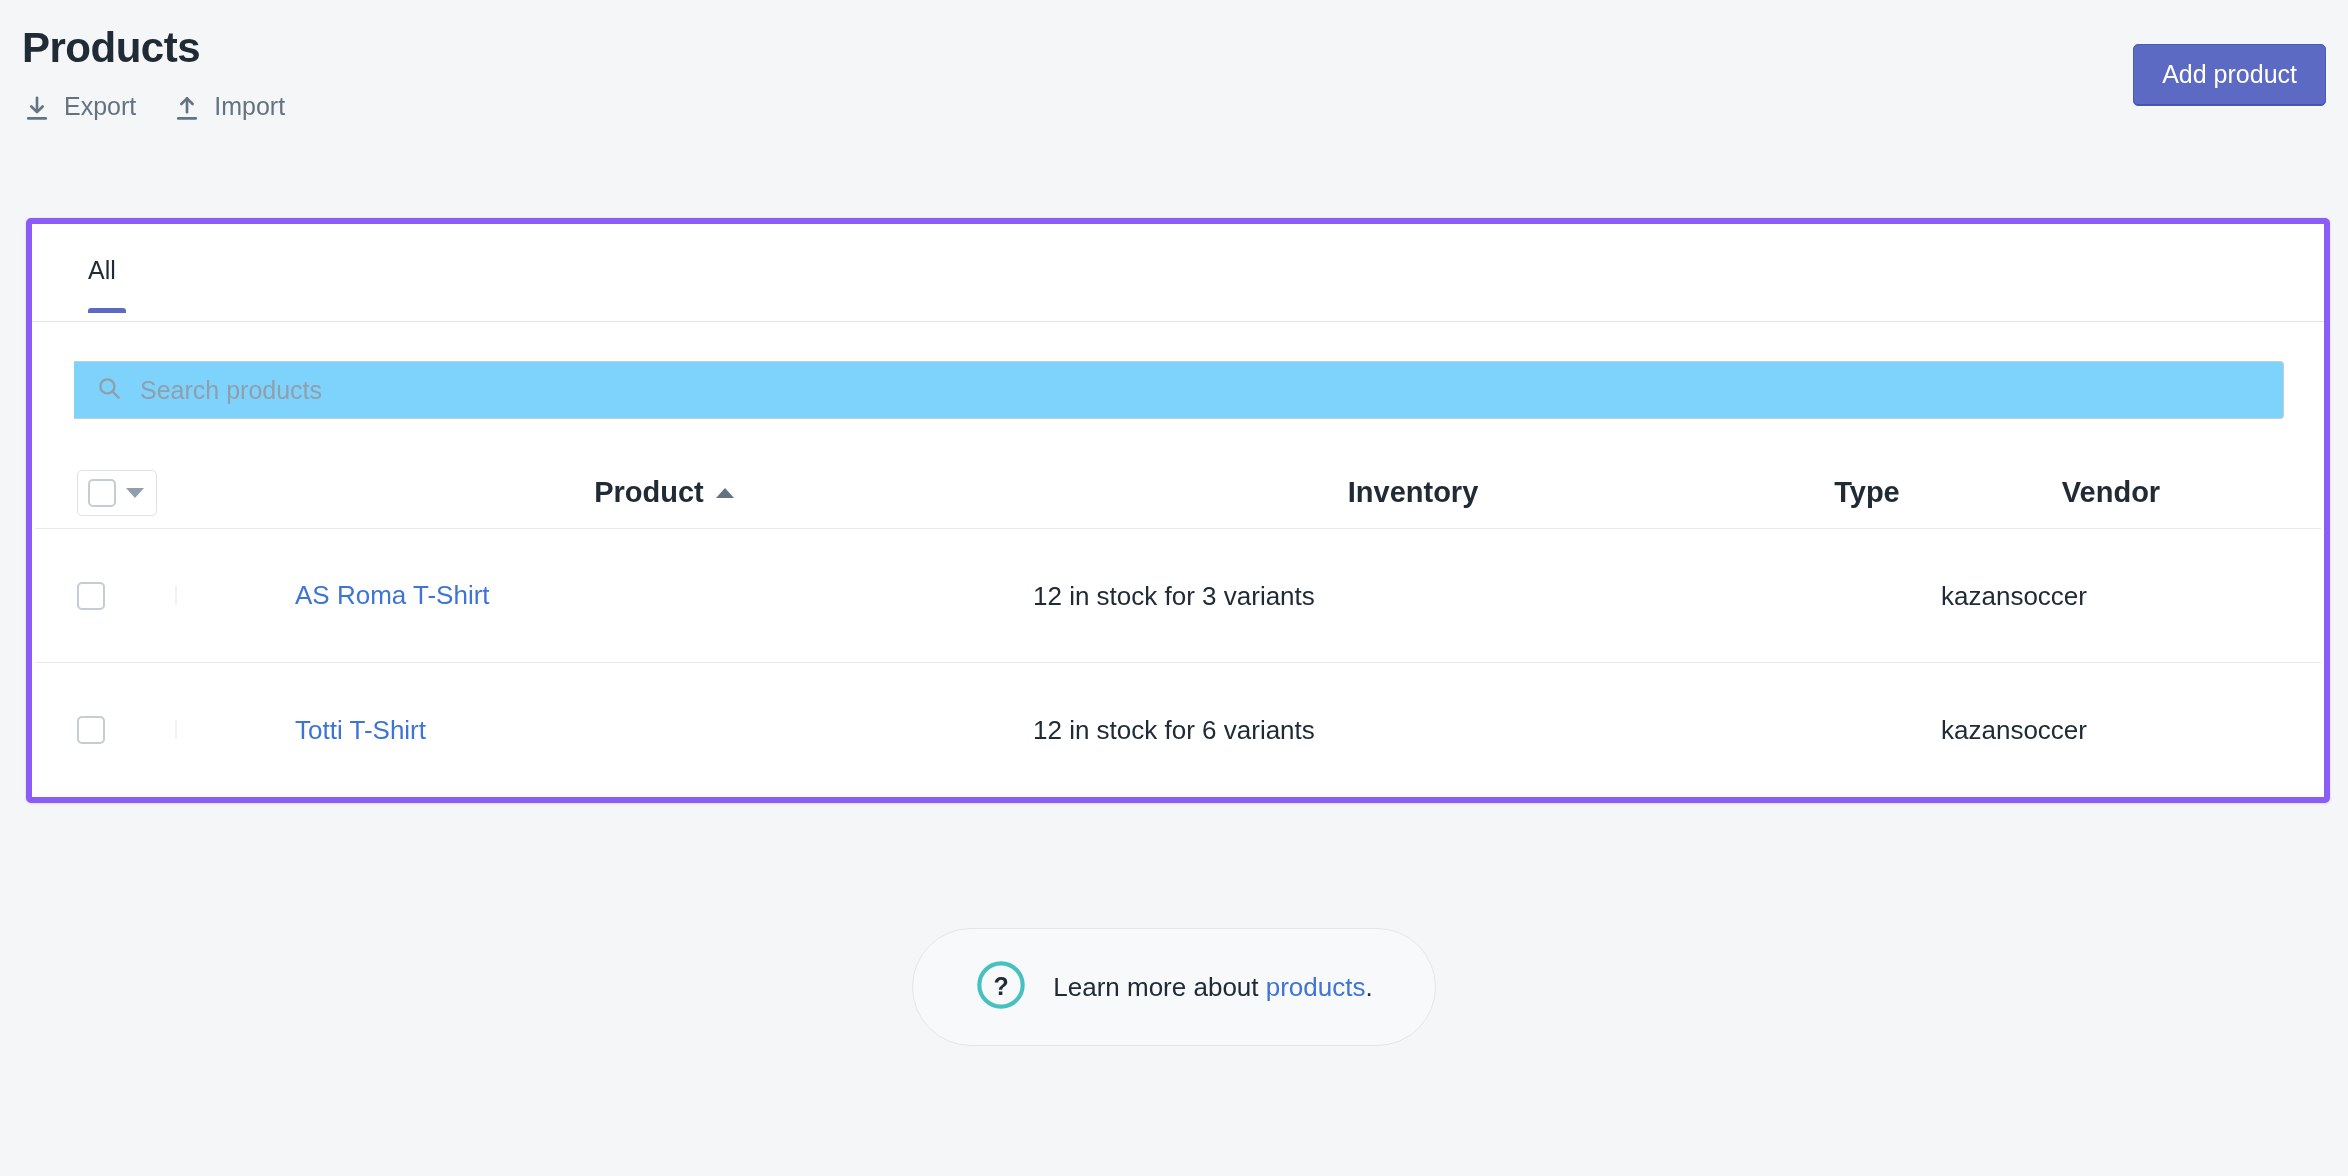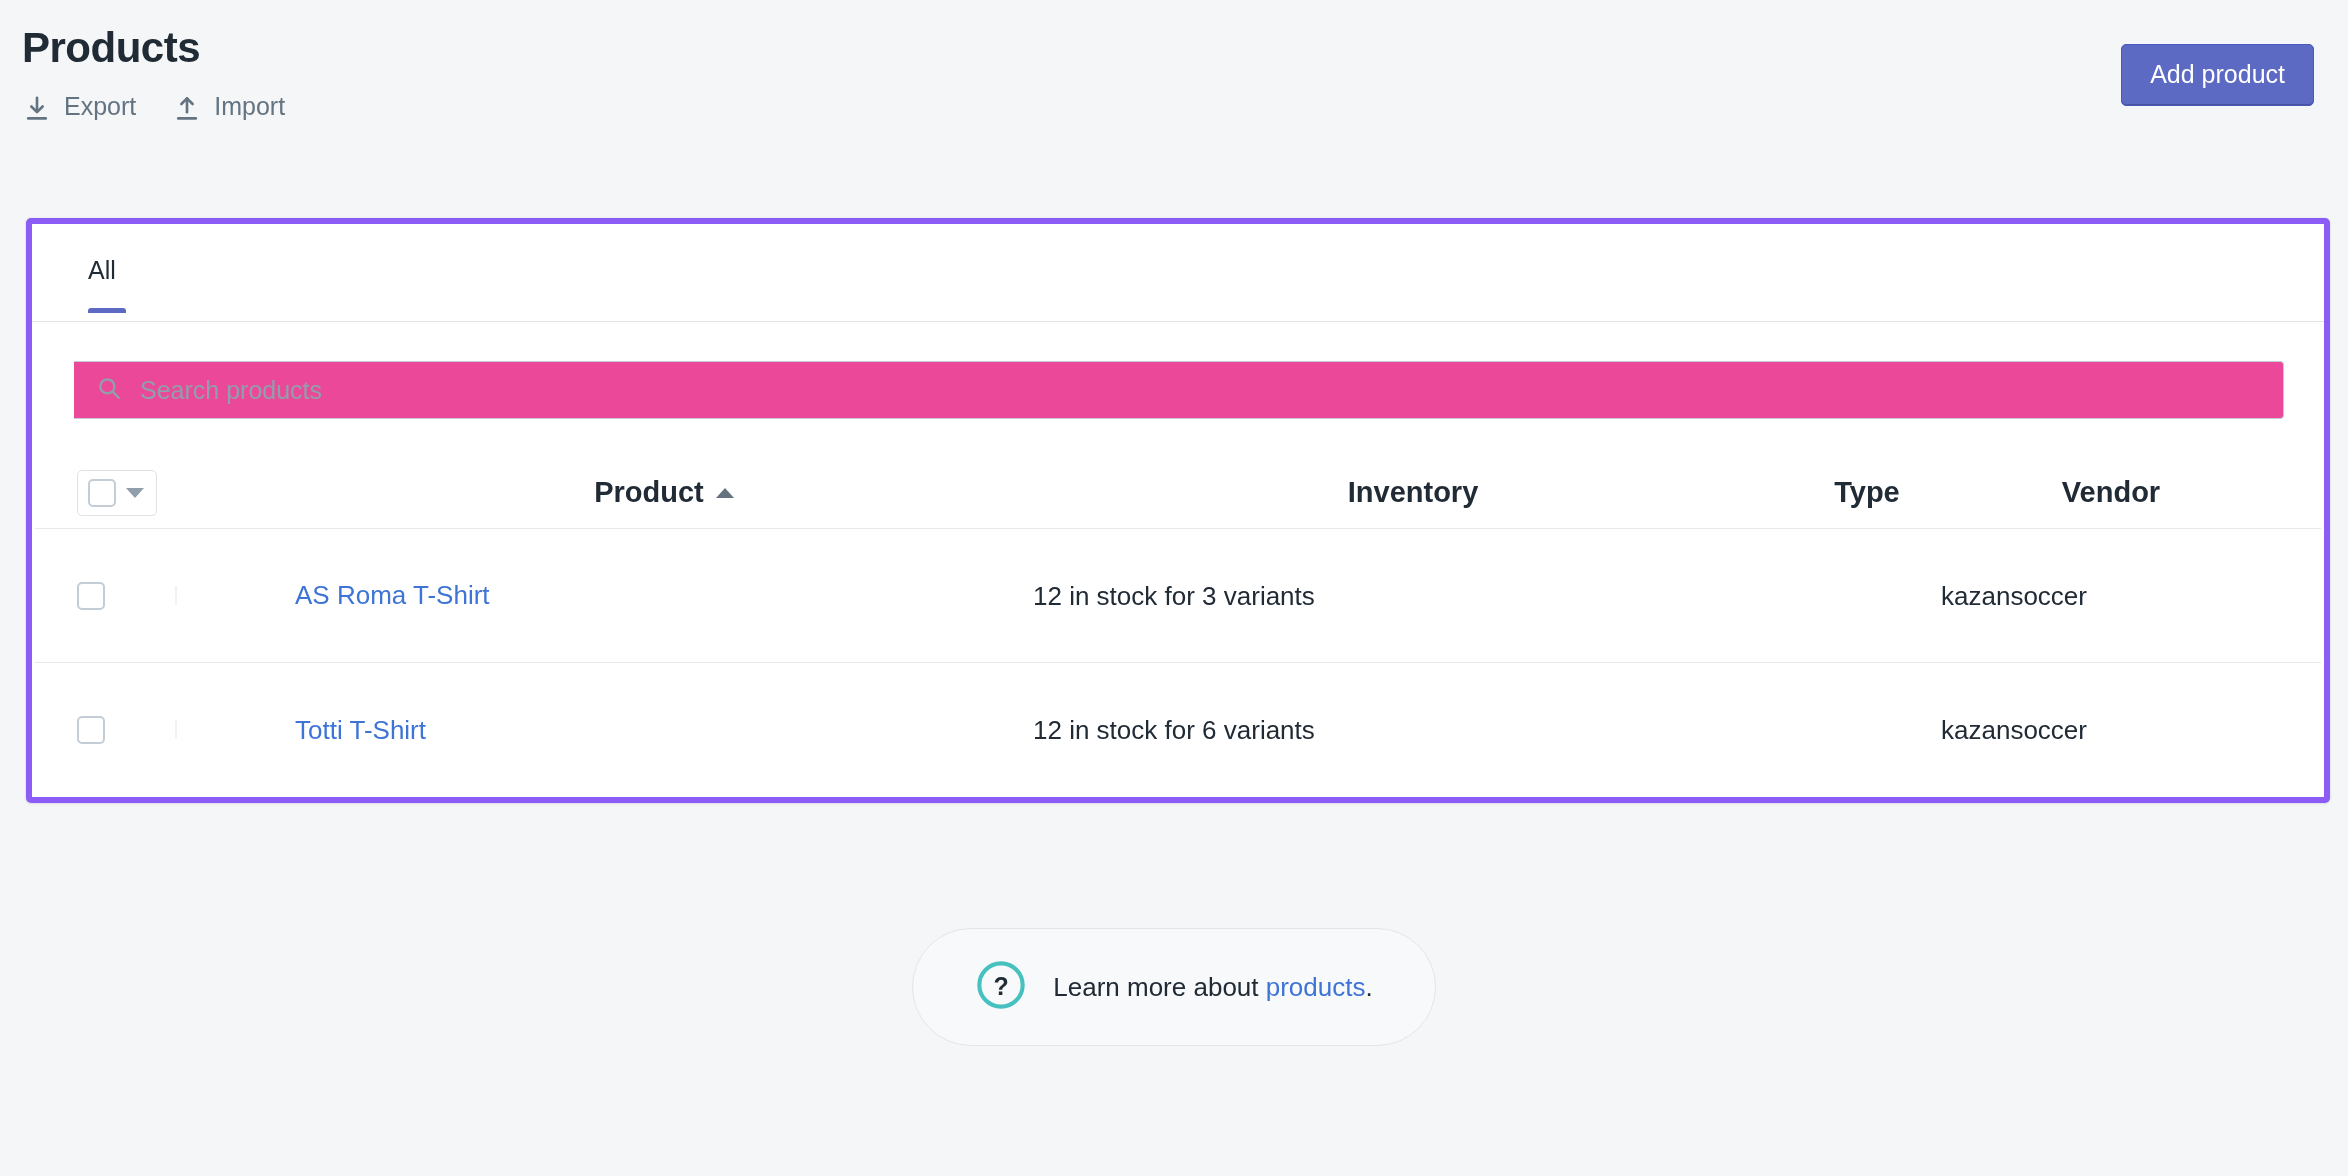--- a/index.html
+++ b/index.html
@@ -45,21 +45,21 @@
     color: #637381;
     cursor: pointer;
     line-height: 1;
     background: none; border: none; padding: 0;
     font-family: inherit;
   }
   .text-action .ico { display: inline-flex; }
 
   .primary-button {
     position: absolute;
-    right: 12px; top: 22px;
+    right: 0; top: 22px;
     background: #5c6ac4;
     border: 1px solid #4959bd;
     border-radius: 5px;
     color: #ffffff;
     font-size: 25px;
     font-family: inherit;
     padding: 14px 28px 16px;
     cursor: pointer;
     box-shadow: inset 0 -1px 0 rgba(0,0,0,.2);
     line-height: 1.2;
@@ -129,21 +129,21 @@
     border-top: 10px solid #212b36;
   }
   .search-wrap {
     flex: 1;
     display: flex;
     align-items: center;
     gap: 16px;
     border: 1px solid #c4cdd5;
     border-left: none;
     border-radius: 0 4px 4px 0;
-    background: #ec4899;
+    background: #7dd3fc;
     padding: 0 22px;
   }
   .search-input {
     flex: 1;
     border: none;
     outline: none;
     font-size: 25px;
     color: #212b36;
     font-family: inherit;
     background: transparent;

